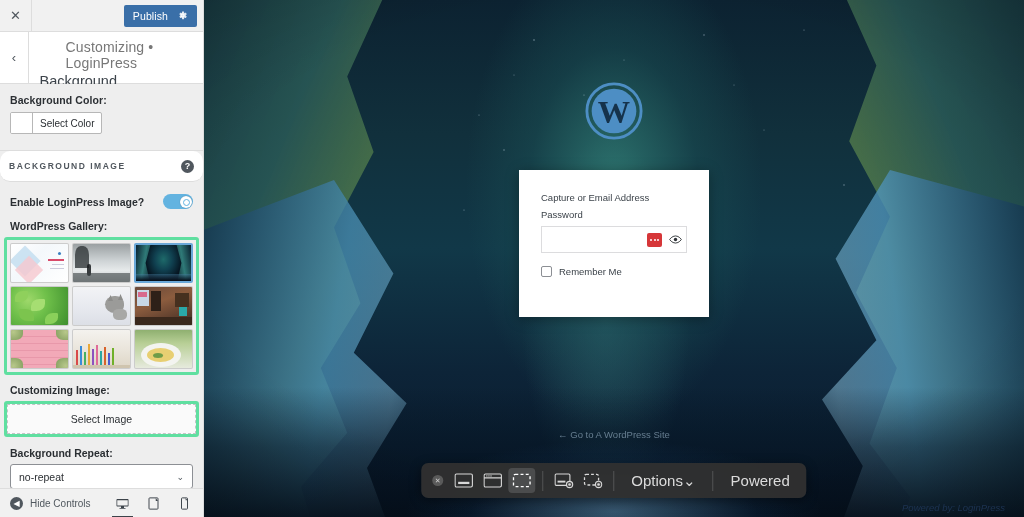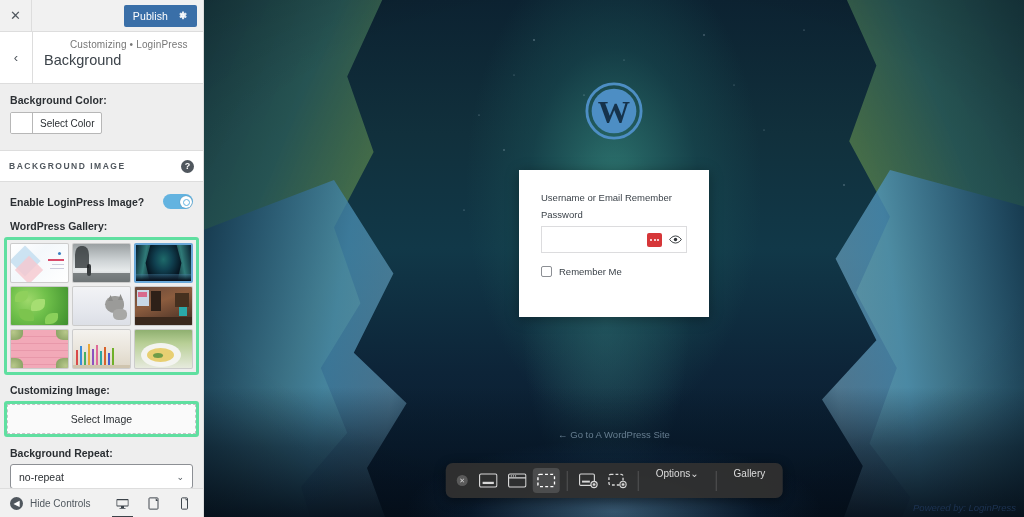--- a/index.html
+++ b/index.html
@@ -48,21 +48,21 @@
     height: 52px; flex: 0 0 52px;
     background: #fff; border-bottom: 1px solid #ddd;
     display: flex; align-items: stretch;
   }
   .back-btn {
     width: 33px; border-right: 1px solid #ddd;
     display: flex; align-items: center; justify-content: center;
     color: #50575e; font-size: 13px;
   }
   .hdr-text { padding: 7px 0 0 11px; }
-  .crumb { font-size: 10px; color: #777; letter-spacing: .15px; margin-left: 26px; }
+  .crumb { font-size: 14px; color: #777; letter-spacing: .15px; margin-left: 26px; }
   .panel-title { font-size: 14.5px; color: #3c434a; margin-top: 2px; font-weight: 400; }
 
   
   .controls {
     flex: 1; overflow: hidden; position: relative;
     background: #eeeeee;
   }
   .ctrl-label {
     font-size: 10.5px; color: #2b2f33; font-weight: bold;
     margin-bottom: 6px; letter-spacing: .1px;
@@ -73,21 +73,21 @@
     display: inline-flex; align-items: stretch; height: 22px;
     border: 1px solid #b7b7b7; background: #fff; border-radius: 2px; overflow: hidden;
     cursor: pointer;
   }
   .color-swatch { width: 22px; background: #fff; border-right: 1px solid #b7b7b7; }
   .color-text { font-size: 10px; color: #2b2f33; padding: 0 7px; display: flex; align-items: center; }
 
   
   .sect-hdr {
     height: 31px; background: #fff; border-bottom: 1px solid #ddd;
-    display: flex; align-items: center; padding: 0 9px;
+    display: flex; align-items: center; padding: 0 9px; border-radius: 10px;
   }
   .sect-hdr .t {
     flex: 1; font-size: 8.5px; letter-spacing: 1.5px; color: #50575e; font-weight: bold;
   }
   .help-ic {
     width: 13px; height: 13px; border-radius: 50%; background: #50575e; color: #fff;
     font-size: 9px; display: flex; align-items: center; justify-content: center;
     font-weight: bold; cursor: pointer;
   }
 
@@ -245,21 +245,21 @@
   .login-btn {
     height: 31px; background: #e14a6e; color: #fff; border-radius: 2px;
     display: flex; align-items: center; justify-content: center;
     font-size: 10.5px; cursor: pointer;
   }
   .under-links { position: absolute; left: 0; right: 0; top: 412px; text-align: center; }
   .u-link { font-size: 9.5px; color: #9bb4c8; opacity: .62; display: block; }
   .u-link.second { margin-top: 17px; }
 
   .powered {
-    position: absolute; right: 8px; bottom: 4px;
+    position: absolute; right: 19px; bottom: 4px;
     font-size: 9.5px; font-style: italic; color: #1d3352;
   }
 
   
   .cap-bar {
     position: absolute; left: 50%; transform: translateX(-50%);
     bottom: 19px; height: 35px;
     background: rgba(48,48,48,.96); border-radius: 7px;
     display: flex; align-items: center; padding: 0 6px;
     box-shadow: 0 3px 12px rgba(0,0,0,.45);
@@ -269,22 +269,22 @@
     color: #cfcfcf; font-size: 7px; display: flex; align-items: center; justify-content: center;
     margin: 0 6px 0 5px; cursor: pointer;
   }
   .cap-ic {
     width: 27px; height: 25px; display: flex; align-items: center; justify-content: center;
     border-radius: 4px; color: #d8d8d8; cursor: pointer; margin: 0 1px;
   }
   .cap-ic.active { background: rgba(255,255,255,.14); }
   .cap-div { width: 1px; height: 20px; background: rgba(255,255,255,.18); margin: 0 6px; }
   .cap-txt {
-    color: #dcdcdc; font-size: 10px; padding: 0 11px; height: 25px;
-    display: flex; align-items: flex-start; gap: 0; cursor: pointer;
+    color: #dcdcdc; font-size: 15px; padding: 0 11px; height: 25px;
+    display: flex; align-items: center; gap: 0; cursor: pointer;
   }
 </style>
 </head>
 <body>
 
 <div id="app">
 
   <div id="sidebar">
 
     <div class="cust-topbar">
@@ -498,21 +498,21 @@
 
     <div class="wp-logo">
       <svg width="58" height="58" viewBox="0 0 122 122">
         <circle cx="61" cy="61" r="57" fill="none" stroke="#4d8ec4" stroke-width="6"></circle>
         <circle cx="61" cy="61" r="47" fill="#4d8ec4"></circle>
         <text x="61" y="86" font-family="Liberation Serif, serif" font-size="68" font-weight="bold" fill="#15324b" text-anchor="middle">W</text>
       </svg>
     </div>
 
     <div class="login-box">
-      <div class="fld-label">Username or Email Remember</div>
+      <div class="fld-label">Capture or Email Address</div>
 
       <div class="fld-label">Password</div>
       <div class="fld">
         <span class="val"></span>
         <span class="lp-badge">
             <i></i>
             <i></i>
             <i></i>
           </span>
         <span class="eye-ic">
@@ -581,17 +581,17 @@
       <div class="cap-div"></div>
 
       <div class="cap-txt">
         <span>Options</span>
         <span>⌄</span>
       </div>
 
       <div class="cap-div"></div>
 
       <div class="cap-txt">
-        <span>Gallery</span>
+        <span>Powered</span>
       </div>
     </div>
   </div>
 </div>
 
 </body></html>

